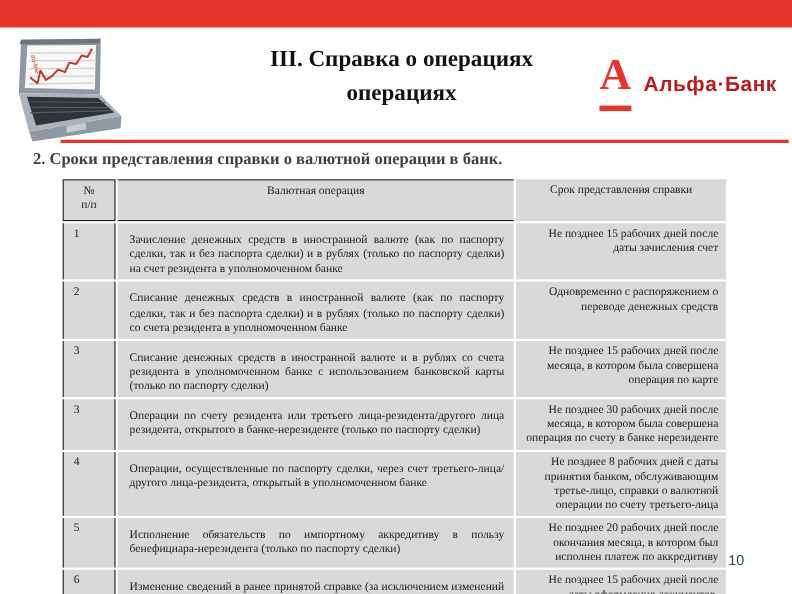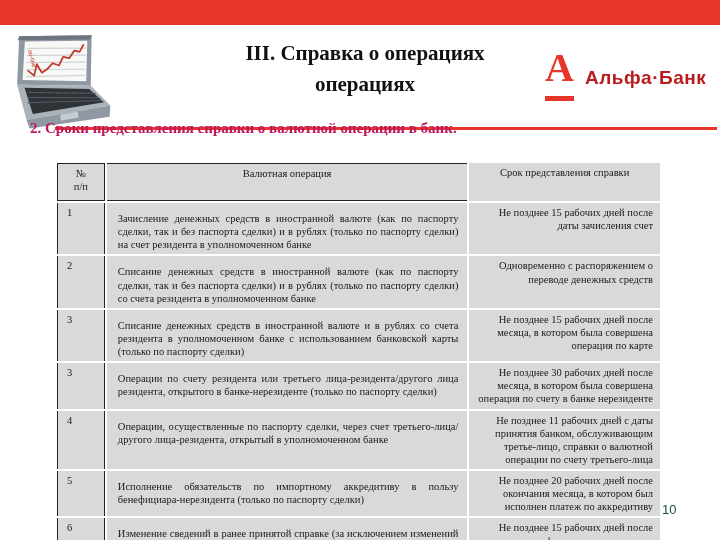--- a/index.html
+++ b/index.html
@@ -37,22 +37,22 @@
   .logo-text {
     position:absolute; left:42px; top:15px;
     font-family:"Liberation Sans", sans-serif;
     font-size:19px; font-weight:bold; color:#b91c1c; letter-spacing:0.5px;
   }
   .divider {
     position:absolute; top:127px; left:55px; width:662px; height:3px;
     background:#E8352C;
   }
   .section-title {
-    position:absolute; top:120px; left:30px; width:660px;
-    color:#be185d; font-size:15px; font-weight:bold;
+    position:absolute; top:137px; left:30px; width:660px;
+    color:#404040; font-size:15px; font-weight:bold;
   }
 
   
   .tbl-wrap { position:absolute; top:161px; left:55px; width:607px; }
   table.ops {
     border-collapse:separate; border-spacing:2px;
     width:607px; background:#ffffff;
     font-size:10.5px; line-height:1.25; color:#1a1a1a;
   }
   table.ops td, table.ops th { background:#D9D9D9; vertical-align:top; font-weight:normal; }
@@ -153,21 +153,21 @@
       <td class="col-term">Не позднее 15 рабочих дней после месяца, в котором была совершена операция по карте</td>
     </tr>
     <tr>
       <td class="col-num">3</td>
       <td class="col-op">Операции по счету резидента или третьего лица-резидента/другого лица резидента, открытого в банке-нерезиденте (только по паспорту сделки)</td>
       <td class="col-term">Не позднее 30 рабочих дней после месяца, в котором была совершена операция по счету в банке нерезиденте</td>
     </tr>
     <tr>
       <td class="col-num">4</td>
       <td class="col-op">Операции, осуществленные по паспорту сделки, через счет третьего-лица/другого лица-резидента, открытый в уполномоченном банке</td>
-      <td class="col-term">Не позднее 11 рабочих дней с даты принятия банком, обслуживающим третье-лицо, справки о валютной операции по счету третьего-лица</td>
+      <td class="col-term">Не позднее 8 рабочих дней с даты принятия банком, обслуживающим третье-лицо, справки о валютной операции по счету третьего-лица</td>
     </tr>
     <tr>
       <td class="col-num">5</td>
       <td class="col-op">Исполнение обязательств по импортному аккредитиву в пользу бенефициара-нерезидента (только по паспорту сделки)</td>
       <td class="col-term">Не позднее 20 рабочих дней после окончания месяца, в котором был исполнен платеж по аккредитиву</td>
     </tr>
     <tr>
       <td class="col-num">6</td>
       <td class="col-op">Изменение сведений в ранее принятой справке (за исключением изменений сведений о банке и резиденте)</td>
       <td class="col-term">Не позднее 15 рабочих дней после даты оформления документов, подтверждающих такие изменения</td>

